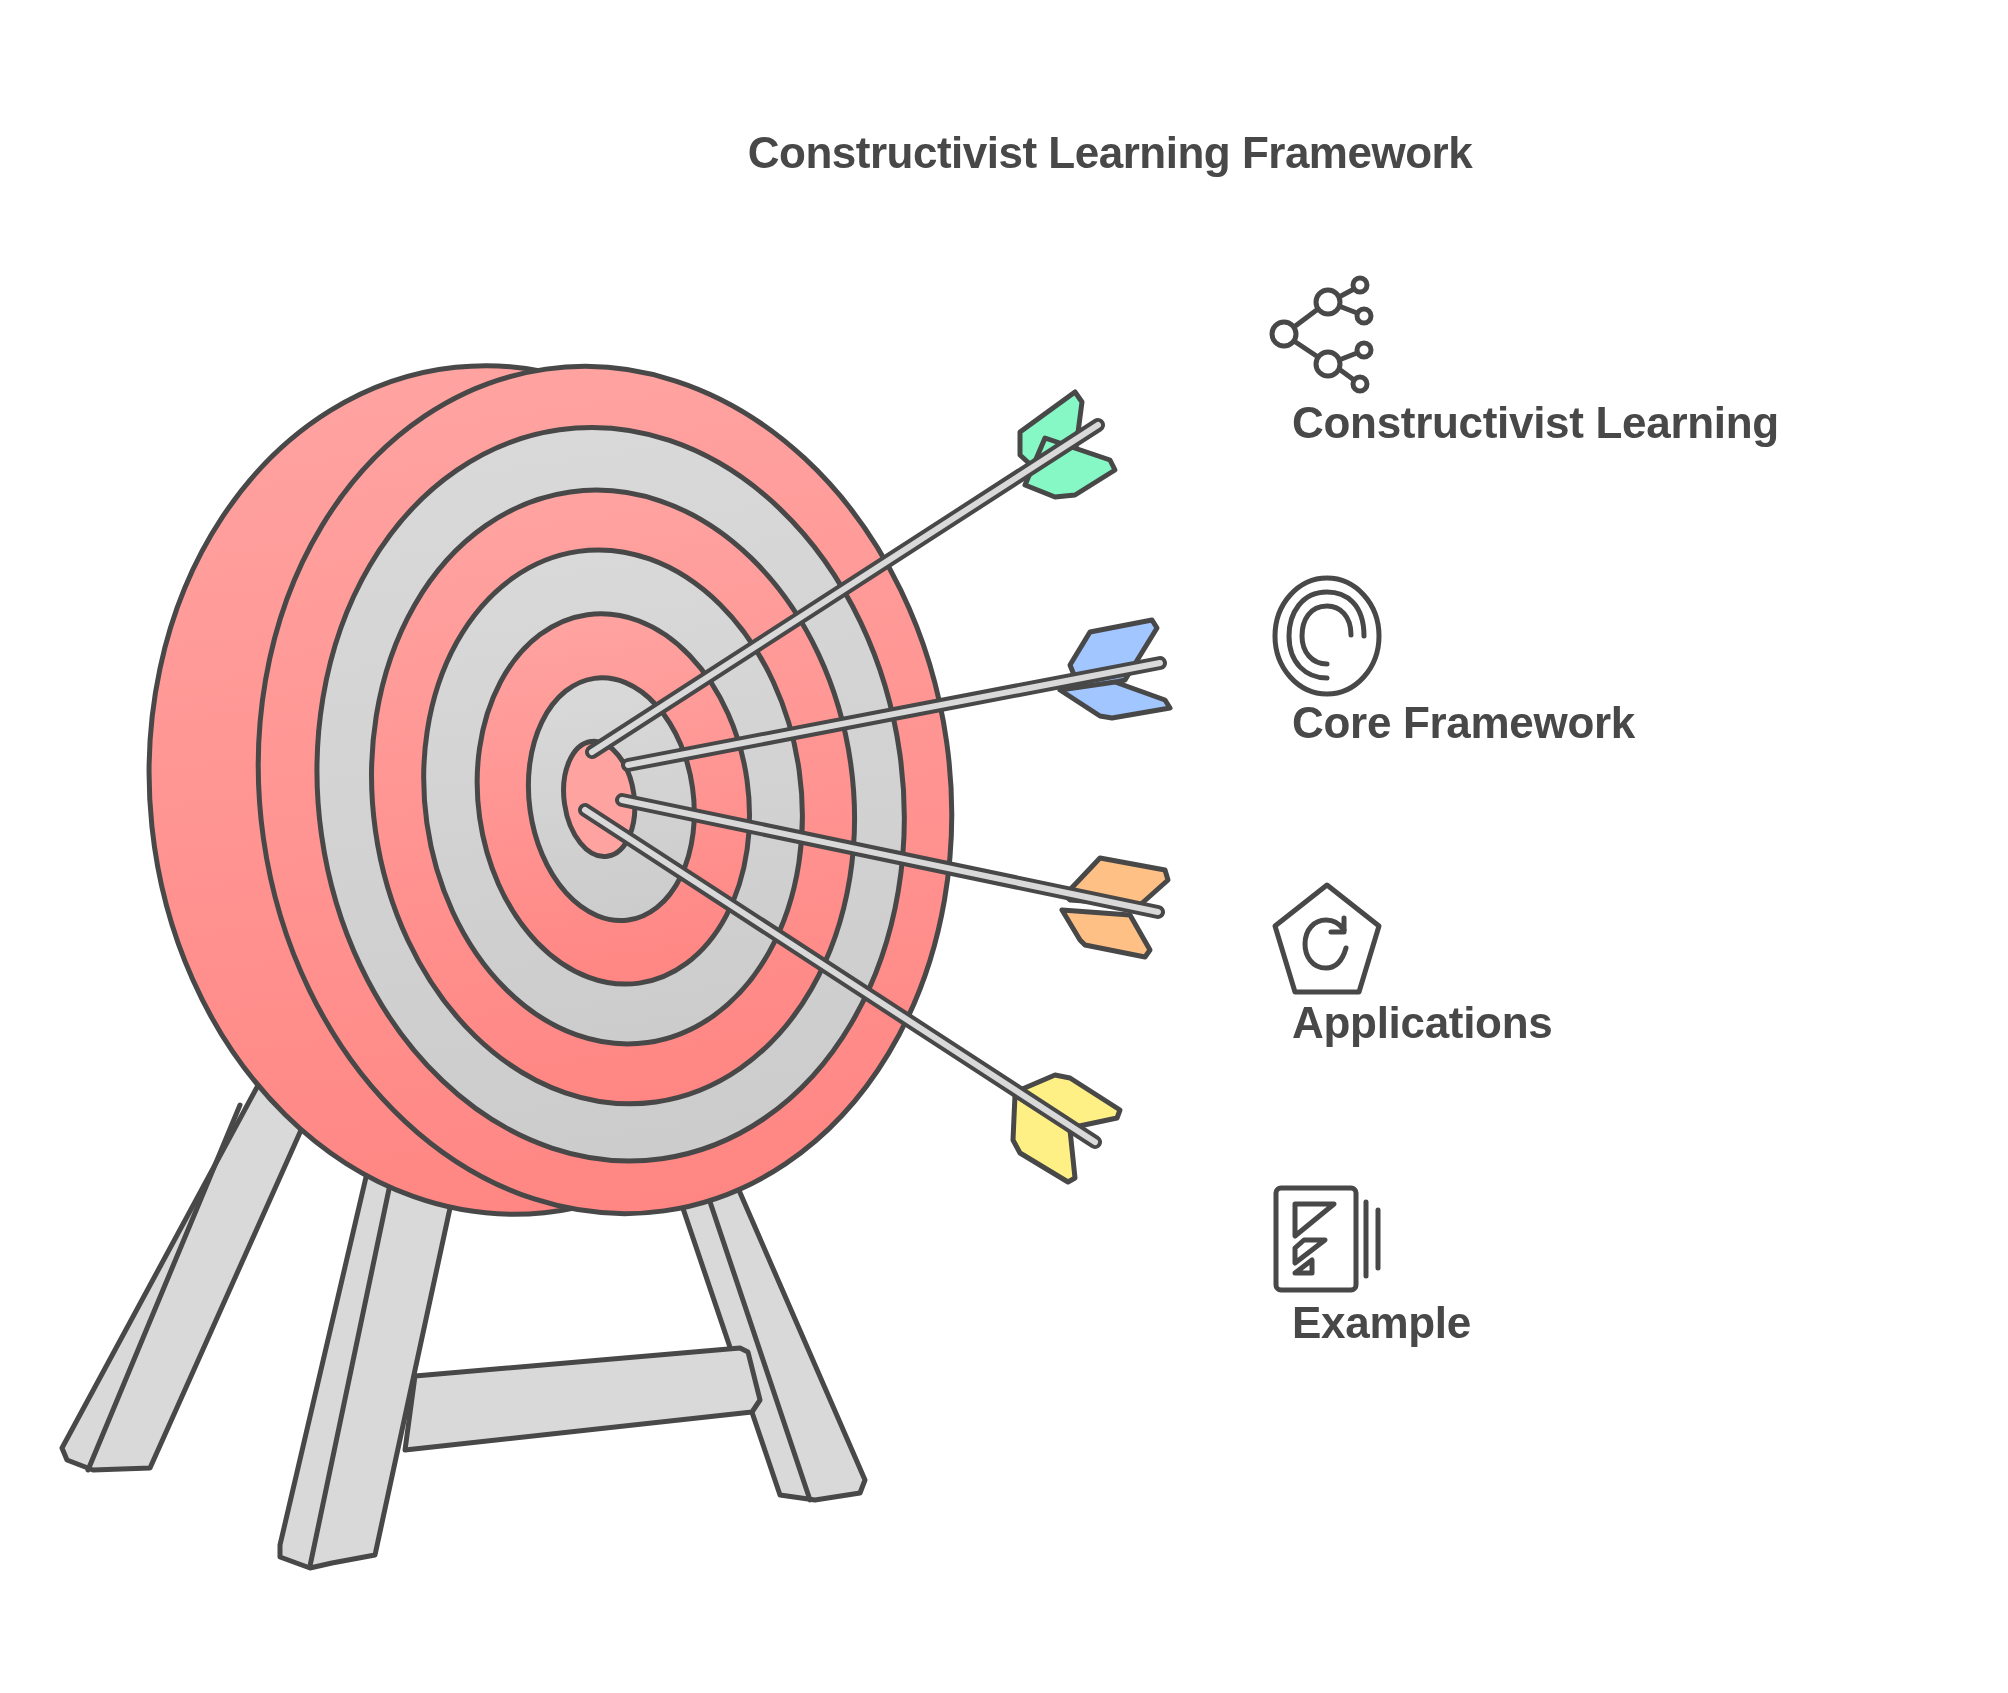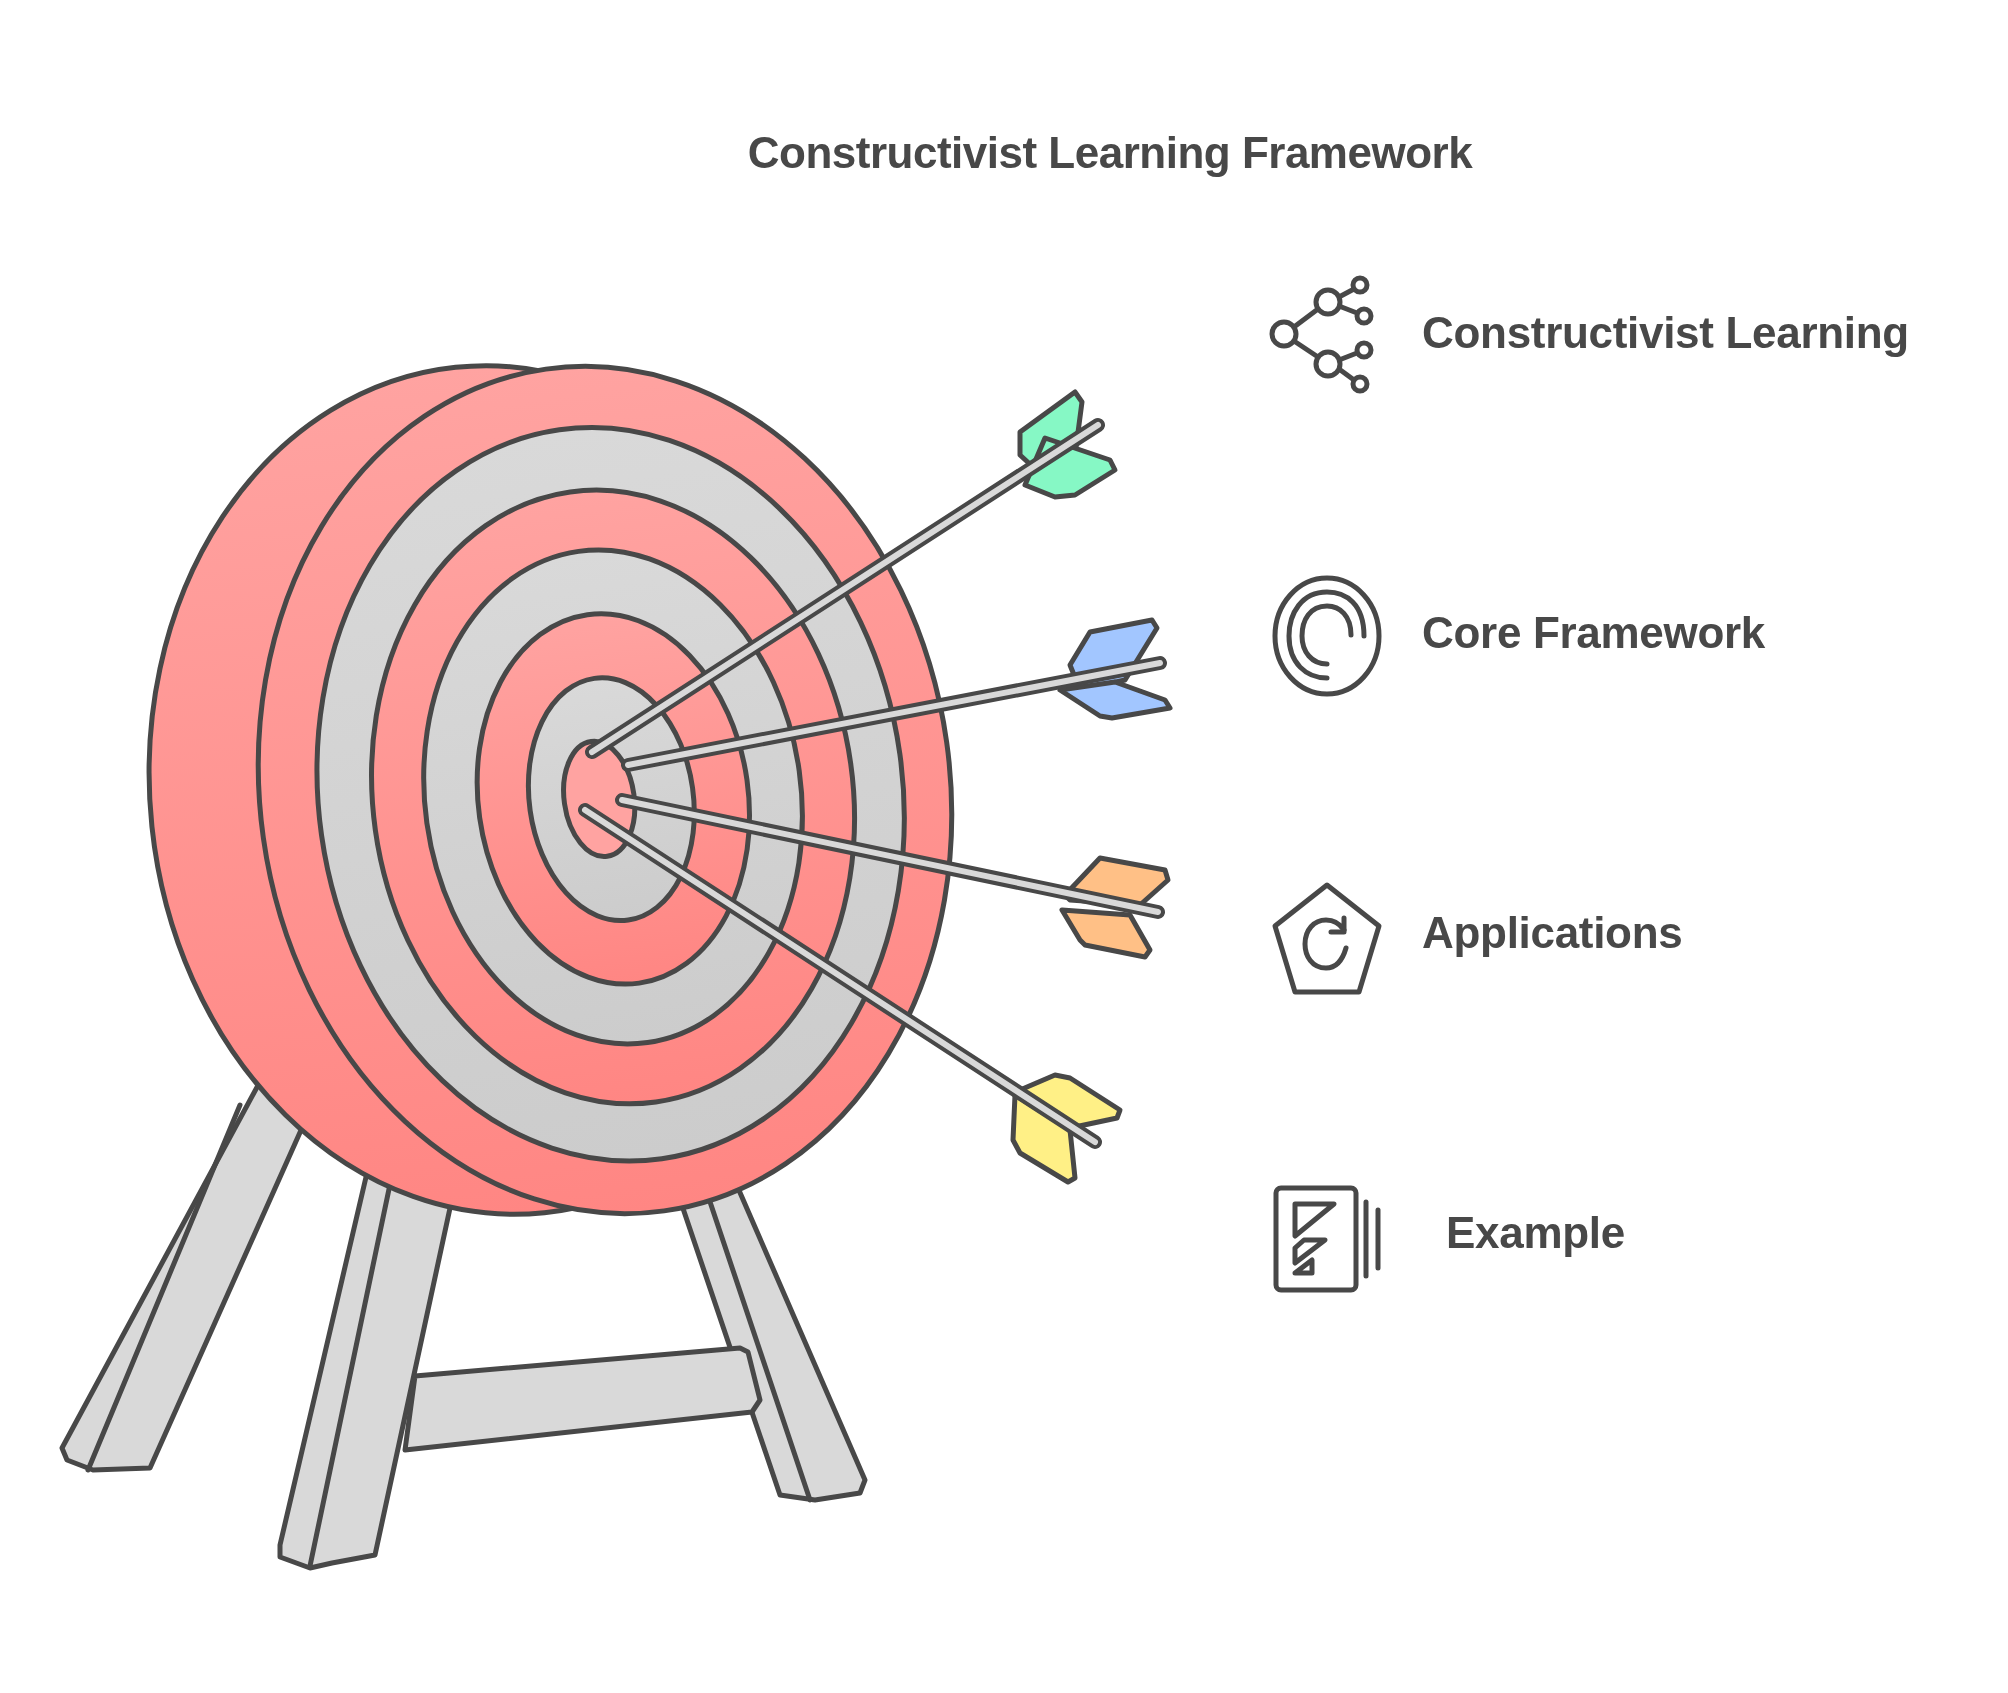--- a/index.html
+++ b/index.html
@@ -1,21 +1,21 @@
 <!DOCTYPE html>
 <html><head>
 <meta charset="utf-8">
 <style>
   html, body { margin: 0; padding: 0; background: #ffffff; }
   body { width: 2008px; height: 1693px; position: relative; overflow: hidden;
          font-family: "Liberation Sans", "DejaVu Sans", sans-serif; color: #484848; }
   .title { position: absolute; left: 0; width: 2220px; top: 128px; text-align: center;
            font-size: 44px; font-weight: bold; color: #484848; letter-spacing: -0.5px; }
   .art { position: absolute; left: 0; top: 0; width: 2008px; height: 1693px; }
-  .item { position: absolute; left: 1262px; height: 130px; display: flex; align-items: center; }
+  .item { position: absolute; left: 1262px; height: 130px; display: flex; align-items: flex-start; flex-direction: column; }
   .item .icon { width: 130px; height: 130px; flex: 0 0 130px; }
   .item .label { margin-left: 30px; font-size: 44px; font-weight: bold; color: #484848; letter-spacing: -0.3px; white-space: nowrap; }
 </style>
 </head>
 <body>
 
 <div class="title">Constructivist Learning Framework</div>
 
 <svg class="art" viewBox="0 0 2008 1693" xmlns="http://www.w3.org/2000/svg">
   <defs>
@@ -109,21 +109,21 @@
 
 <div class="item" style="top:868px;">
   <svg class="icon" viewBox="0 0 130 130" fill="none" stroke="#484848" stroke-width="5" stroke-linejoin="round" stroke-linecap="round">
     <polygon points="65,17 117,58 97,124 33,124 13,58"></polygon>
     <path d="M84 80 C80 94 73 100 64 100 C50 100 43 88 43 76 C43 62 52 52 64 52 C72 52 78 56 82 62"></path>
     <polyline points="82,50 82,64 69,64"></polyline>
   </svg>
   <span class="label">Applications</span>
 </div>
 
-<div class="item" style="top:1168px;gap:24px;">
+<div class="item" style="top:1168px;">
   <svg class="icon" viewBox="0 0 130 130" fill="none" stroke="#484848" stroke-width="5" stroke-linejoin="round" stroke-linecap="round">
     <rect x="14" y="20" width="80" height="102" rx="5"></rect>
     <line x1="104" y1="34" x2="104" y2="108"></line>
     <line x1="116" y1="42" x2="116" y2="100"></line>
     <polygon points="33,36 72,36 33,68"></polygon>
     <polygon points="33,80 42,72 63,72 33,95"></polygon>
     <polygon points="33,105 50,92 50,105"></polygon>
   </svg>
   <span class="label">Example</span>
 </div>

